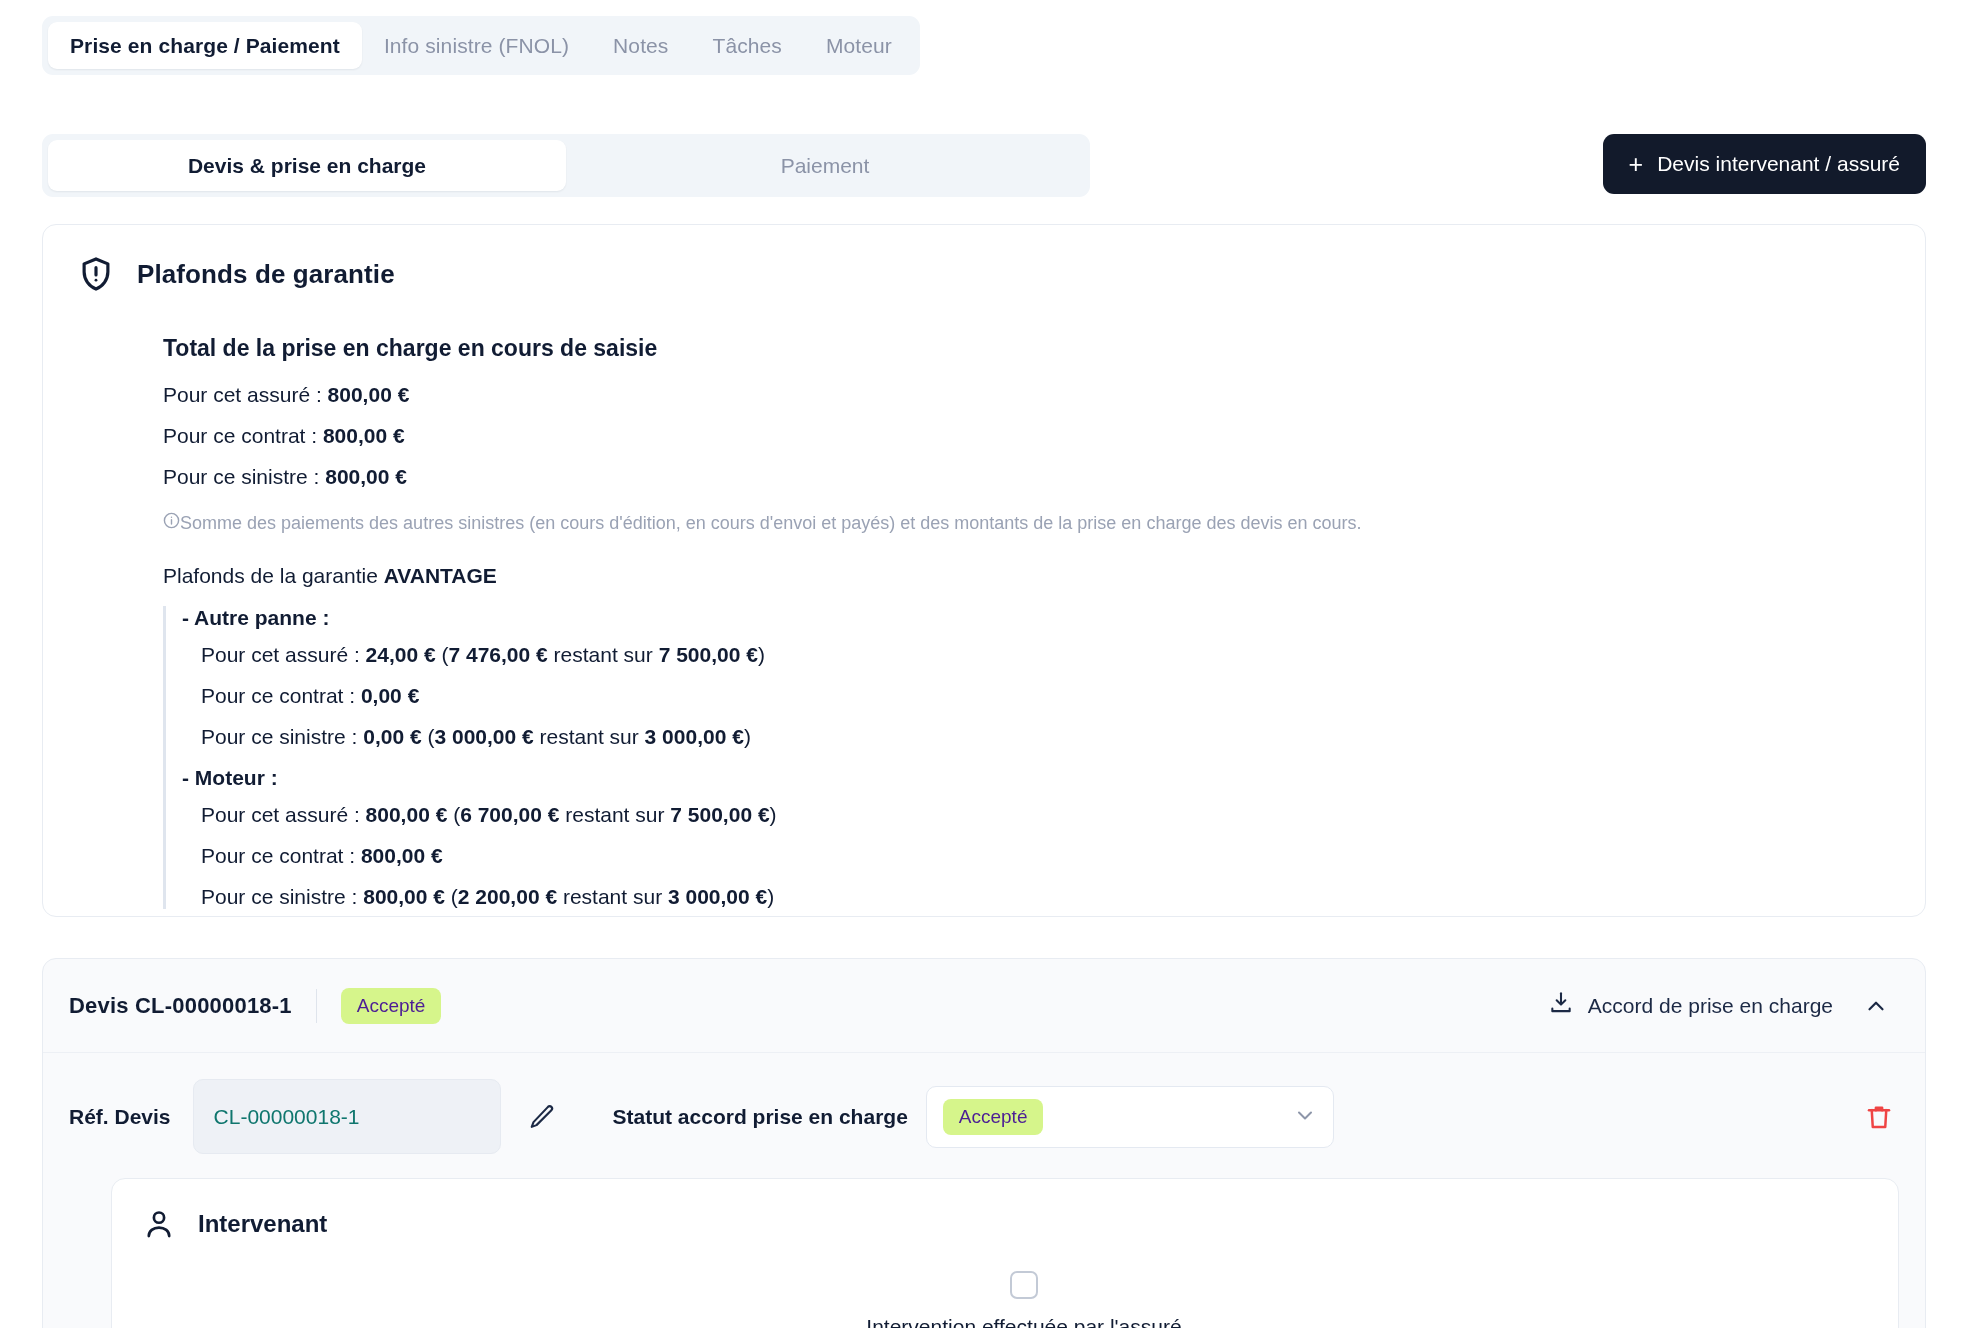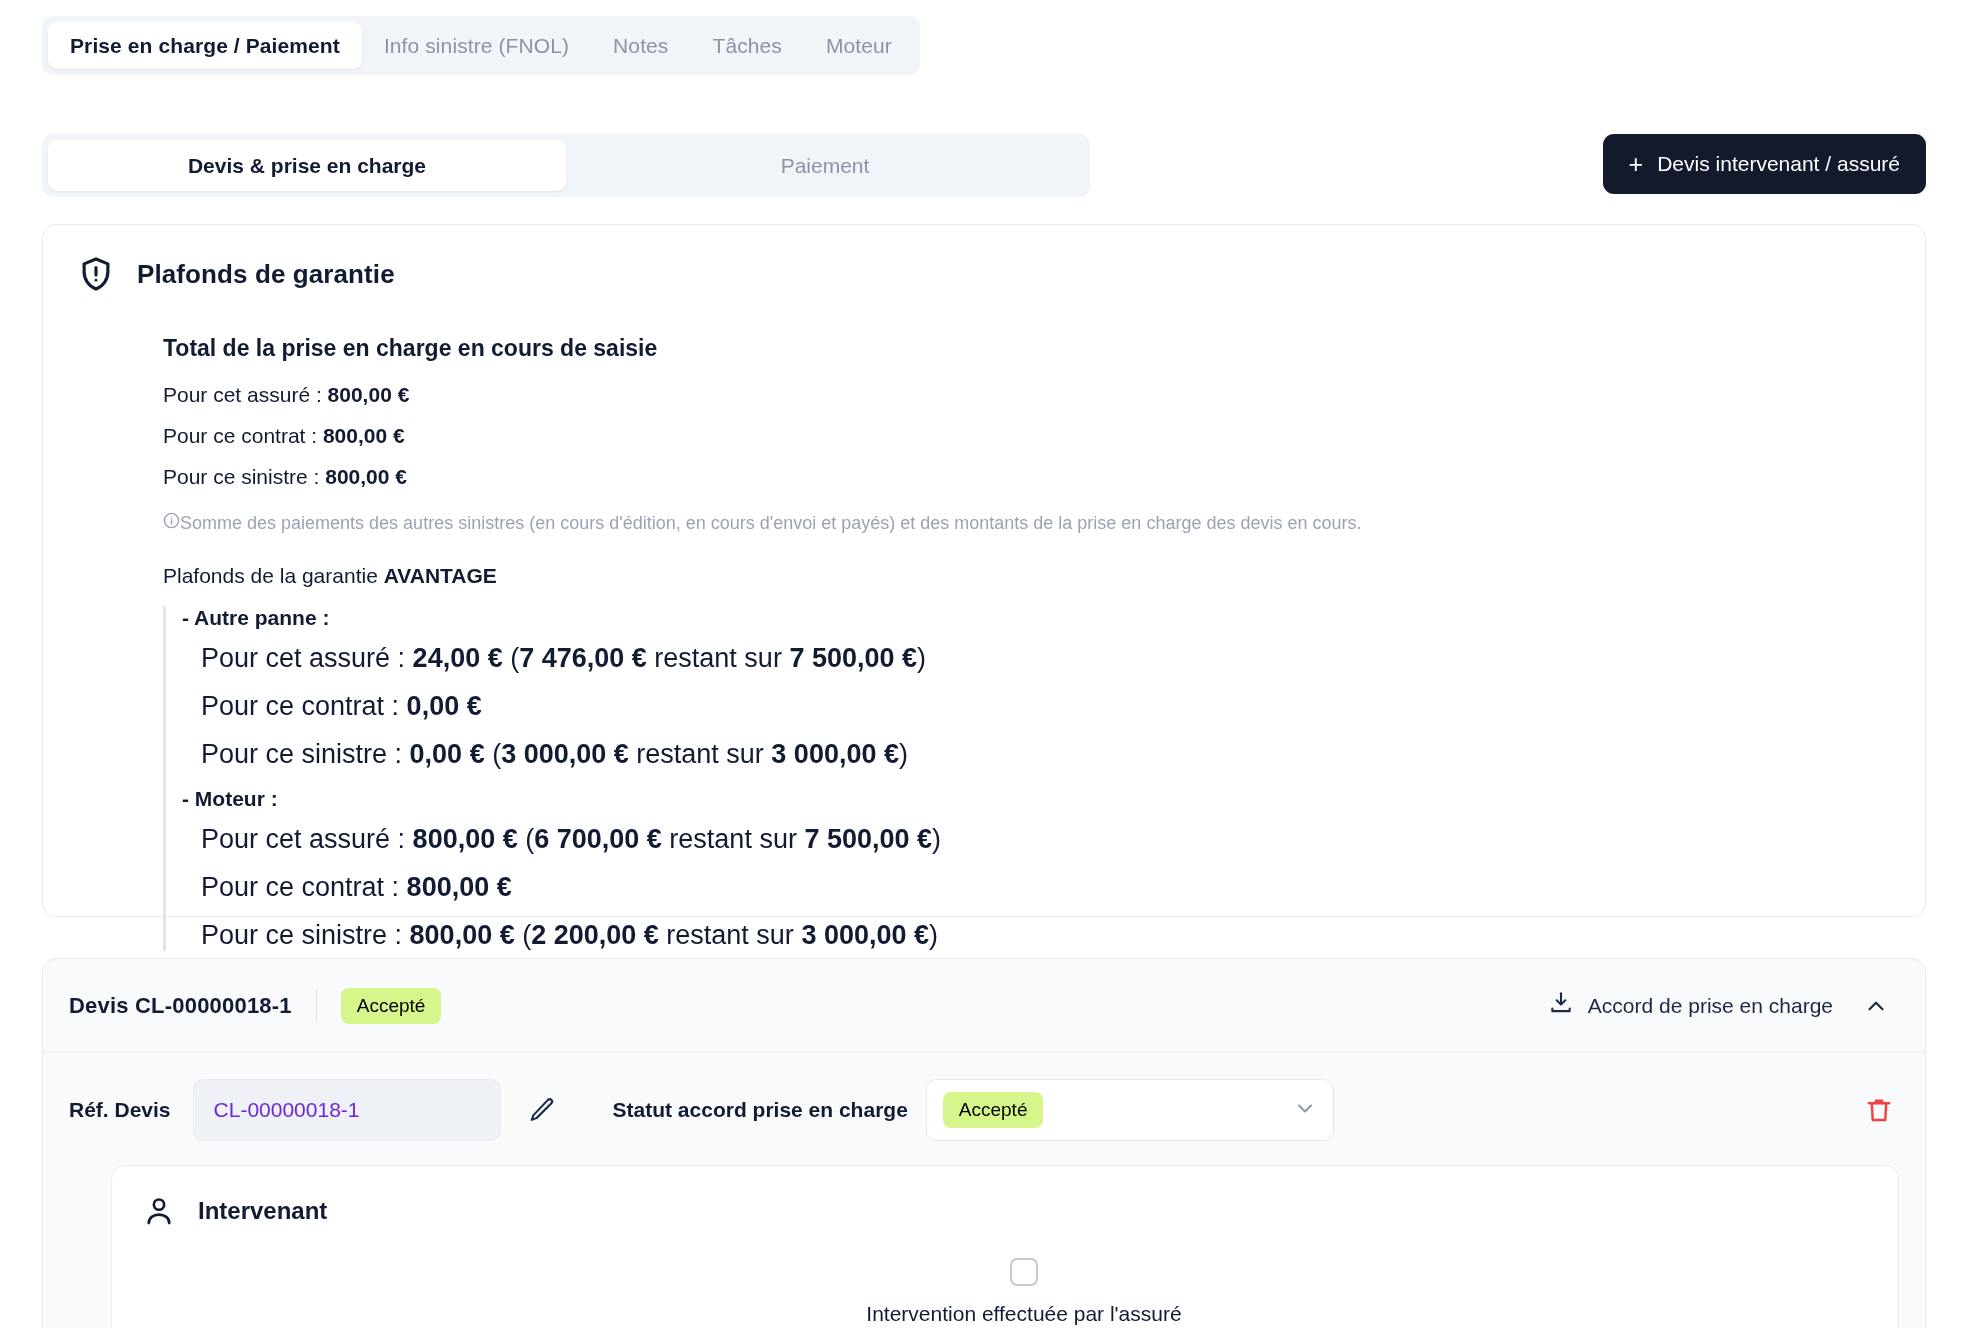--- a/index.html
+++ b/index.html
@@ -178,21 +178,21 @@
     border-left: 3px solid #dfe5ee;
     padding-left: 16px;
   }
   .g-group-title {
     font-size: 21px;
     font-weight: 700;
     color: #111c33;
     margin-bottom: 13px;
   }
   .g-line {
-    font-size: 27px;
+    font-size: 21px;
     color: #111c33;
     margin-left: 19px;
     margin-bottom: 17px;
   }
   .g-line b { font-weight: 700; }
   .g-group + .g-group { margin-top: 0px; }
 
   
   .devis-header {
     height: 94px;
@@ -208,21 +208,21 @@
     letter-spacing: 0.2px;
   }
   .vsep {
     width: 1px;
     height: 34px;
     background: #dfe4ec;
     margin: 0 24px;
   }
   .badge {
     background: #d6f58b;
-    color: #000000;
+    color: #4c1d95;
     font-size: 19px;
     border-radius: 8px;
     padding: 7px 16px;
     white-space: nowrap;
   }
   .devis-header-right {
     margin-left: auto;
     display: flex;
     align-items: center;
     gap: 26px;
@@ -251,29 +251,29 @@
   }
   .ref-label {
     font-size: 21px;
     font-weight: 700;
     color: #111c33;
     white-space: nowrap;
   }
   .ref-input {
     margin-left: 22px;
     width: 308px;
-    height: 62px;
+    height: 75px;
     background: #eef1f6;
     border: 1px solid #e6eaf1;
     border-radius: 10px;
     display: flex;
     align-items: center;
     padding: 0 20px;
     font-size: 21px;
-    color: #6d28d9;
+    color: #0f766e;
     font-family: inherit;
   }
   .pencil-btn {
     margin-left: 22px;
     width: 38px; height: 38px;
     display: flex; align-items: center; justify-content: center;
     cursor: pointer;
   }
   .statut-label {
     margin-left: 52px;

